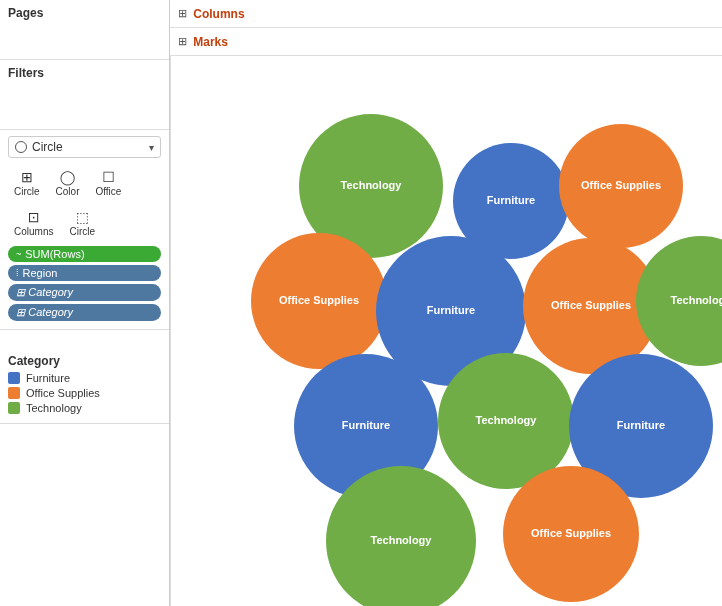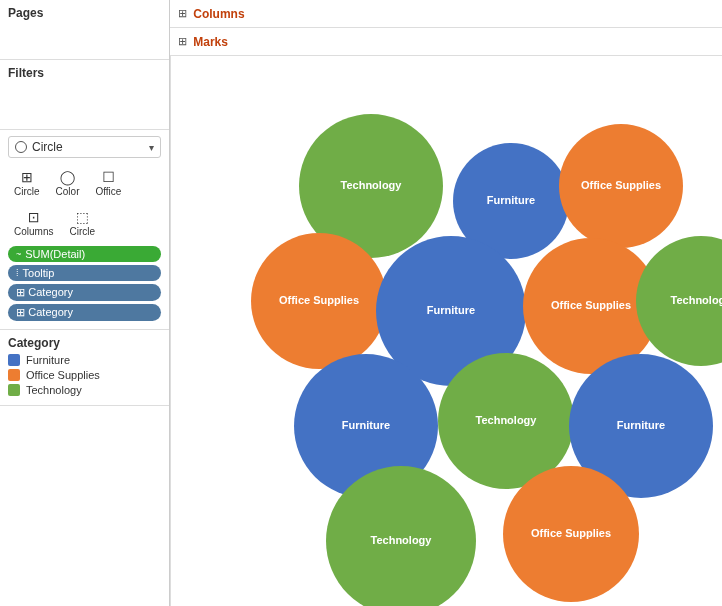--- a/index.html
+++ b/index.html
@@ -99,25 +99,25 @@
       border-radius: 10px;
       padding: 2px 8px;
       font-size: 11px;
       color: #fff;
       font-weight: 500;
       cursor: pointer;
     }
 
     .pill-green { background: #3aaa35; }
     .pill-blue { background: #4e78a0; }
-    .pill-blue-light { background: #4e78a0; }
+    .pill-blue-light { background: #4e78a0; font-style: italic; }
 
     .pill-icon { font-size: 9px; }
 
-    .section-legend { padding: 6px 8px; }
+    .section-legend { padding: 6px 8px; margin-top: 18px; }
 
     .legend-item {
       display: flex;
       align-items: center;
       gap: 6px;
       margin-bottom: 3px;
       font-size: 11px;
     }
 
     .legend-swatch {
@@ -226,25 +226,25 @@
         </div>
         <div class="marks-btn">
           <span class="marks-btn-icon">⬚</span>
           <span>Circle</span>
         </div>
       </div>
 
       <div class="marks-pills">
         <div class="pill pill-green">
           <span class="pill-icon">~</span>
-          <span>SUM(Detail)</span>
+          <span>SUM(Rows)</span>
         </div>
         <div class="pill pill-blue">
           <span class="pill-icon">⁞</span>
-          <span>Tooltip</span>
+          <span>Region</span>
         </div>
         <div class="pill pill-blue-light">
           <span>⊞ Category</span>
         </div>
         <div class="pill pill-blue-light">
           <span>⊞ Category</span>
         </div>
       </div>
     </div>
 

